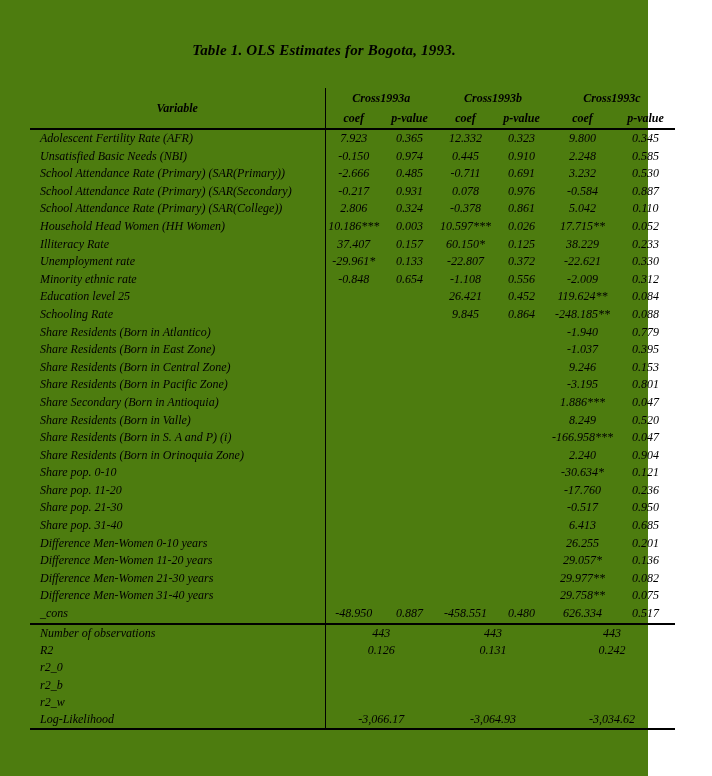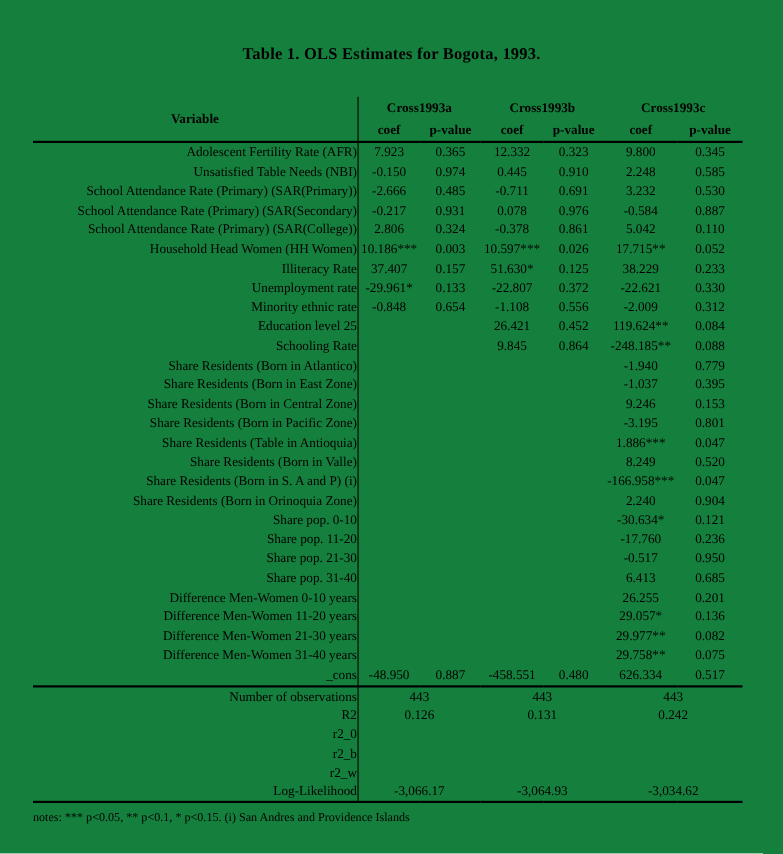--- a/index.html
+++ b/index.html
@@ -7,23 +7,24 @@
     padding: 0;
     background: #ffffff;
     width: 712px;
     height: 776px;
     font-family: "Liberation Serif", serif;
     color: #000000;
     overflow: hidden;
   }
   .page {
     position: relative;
-    width: 712px;
+    width: 648px;
     height: 776px;
-    background: #15803d;
+    background: #4d7c0f;
+    font-style: italic;
   }
   .title {
     padding-top: 42px;
     margin: 0 0 0 0;
     text-align: center;
     font-weight: bold;
     font-size: 15px;
     line-height: 17px;
     letter-spacing: 0.2px;
   }
@@ -58,21 +59,21 @@
     vertical-align: middle;
   }
   thead {
     border-bottom: 2px solid #000000;
   }
   .vline {
     border-left: 1.5px solid #000000;
     margin-top: 43px;
   }
   td.var {
-    text-align: right;
+    text-align: left;
     padding-left: 10px;
   }
   td.num {
     text-align: center;
   }
   tbody.data {
     border-bottom: 2.5px solid #000000;
   }
   tbody.summary {
     border-bottom: 2.5px solid #000000;
@@ -124,21 +125,21 @@
         <tr>
           <td class="var">Adolescent Fertility Rate (AFR)</td>
           <td class="num vline">7.923</td>
           <td class="num">0.365</td>
           <td class="num">12.332</td>
           <td class="num">0.323</td>
           <td class="num">9.800</td>
           <td class="num">0.345</td>
         </tr>
         <tr>
-          <td class="var">Unsatisfied Table Needs (NBI)</td>
+          <td class="var">Unsatisfied Basic Needs (NBI)</td>
           <td class="num vline">-0.150</td>
           <td class="num">0.974</td>
           <td class="num">0.445</td>
           <td class="num">0.910</td>
           <td class="num">2.248</td>
           <td class="num">0.585</td>
         </tr>
         <tr>
           <td class="var">School Attendance Rate (Primary) (SAR(Primary))</td>
           <td class="num vline">-2.666</td>
@@ -172,21 +173,21 @@
           <td class="num">0.003</td>
           <td class="num">10.597***</td>
           <td class="num">0.026</td>
           <td class="num">17.715**</td>
           <td class="num">0.052</td>
         </tr>
         <tr>
           <td class="var">Illiteracy Rate</td>
           <td class="num vline">37.407</td>
           <td class="num">0.157</td>
-          <td class="num">51.630*</td>
+          <td class="num">60.150*</td>
           <td class="num">0.125</td>
           <td class="num">38.229</td>
           <td class="num">0.233</td>
         </tr>
         <tr>
           <td class="var">Unemployment rate</td>
           <td class="num vline">-29.961*</td>
           <td class="num">0.133</td>
           <td class="num">-22.807</td>
           <td class="num">0.372</td>
@@ -250,21 +251,21 @@
         <tr>
           <td class="var">Share Residents (Born in Pacific Zone)</td>
           <td class="num vline"></td>
           <td class="num"></td>
           <td class="num"></td>
           <td class="num"></td>
           <td class="num">-3.195</td>
           <td class="num">0.801</td>
         </tr>
         <tr>
-          <td class="var">Share Residents (Table in Antioquia)</td>
+          <td class="var">Share Secondary (Born in Antioquia)</td>
           <td class="num vline"></td>
           <td class="num"></td>
           <td class="num"></td>
           <td class="num"></td>
           <td class="num">1.886***</td>
           <td class="num">0.047</td>
         </tr>
         <tr>
           <td class="var">Share Residents (Born in Valle)</td>
           <td class="num vline"></td>
@@ -407,15 +408,14 @@
         </tr>
         <tr>
           <td class="var">Log-Likelihood</td>
           <td class="num vline" colspan="2">-3,066.17</td>
           <td class="num" colspan="2">-3,064.93</td>
           <td class="num" colspan="2">-3,034.62</td>
         </tr>
       </tbody>
   </table>
 
-  <p class="notes">notes:  *** p&lt;0.05, ** p&lt;0.1, * p&lt;0.15. (i) San Andres and Providence Islands</p>
 
 </div>
 
 </body></html>

